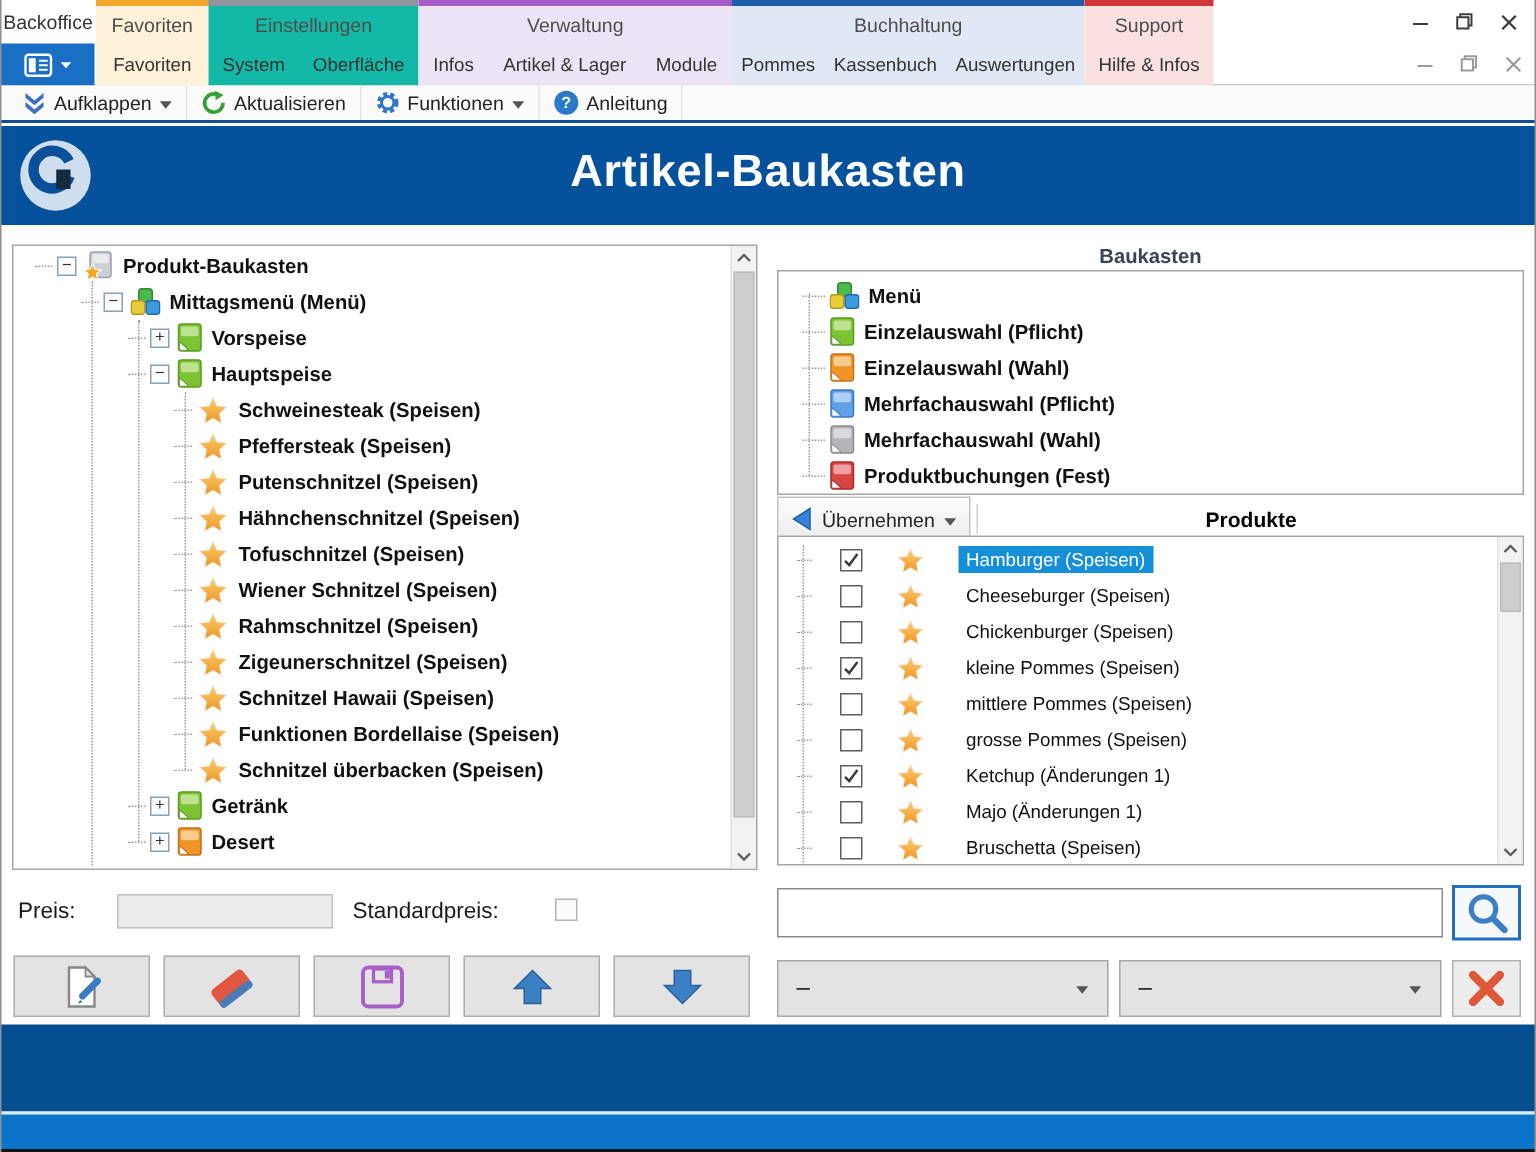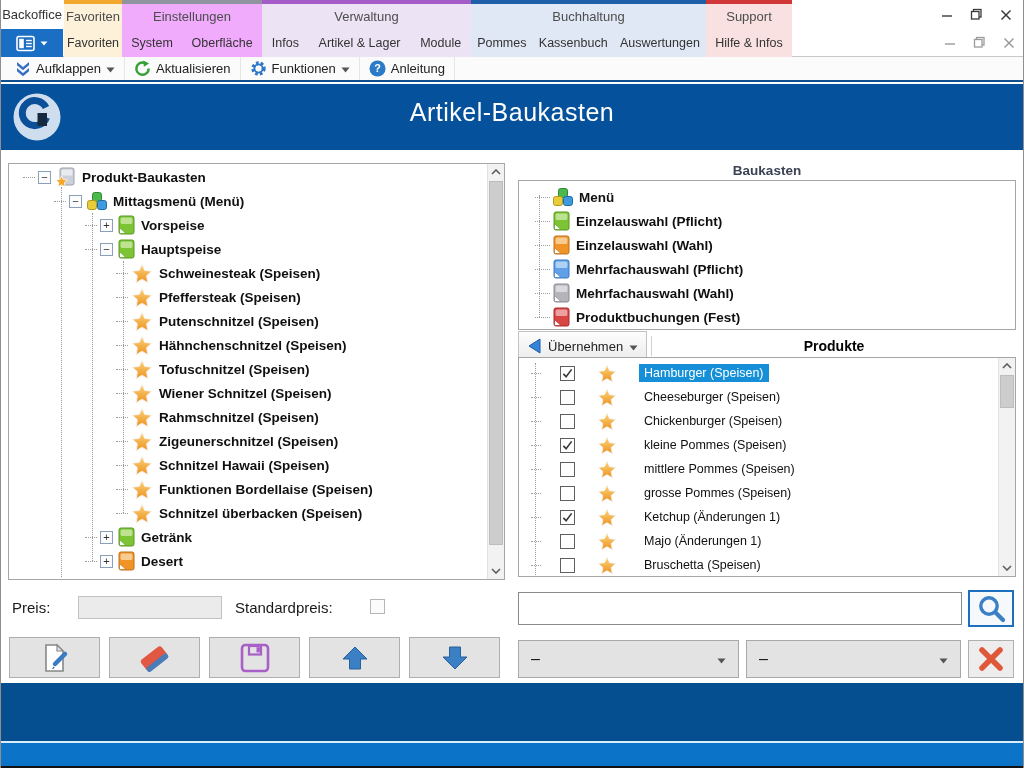--- a/index.html
+++ b/index.html
@@ -23,21 +23,21 @@
   .wc span{display:inline-flex;}
   
   #toolbar{position:absolute;left:0;top:57px;right:0;height:25px;background:#fbfbfb;
            border-bottom:2px solid #11508f;display:flex;align-items:stretch;padding-left:6px;}
   .titem{display:flex;align-items:center;gap:5px;padding:0 9px;font-size:13px;color:#222;border-right:1px solid #e6e6e6;}
   .ticon{display:inline-flex;}
   
   #header{position:absolute;left:0;top:84px;right:0;height:66px;background:#05519b;}
   #logo{position:absolute;left:13px;top:9px;}
   #page-title{position:absolute;left:0;right:0;top:14px;text-align:center;color:#fff;
-              font-size:25px;font-weight:normal;letter-spacing:.5px;}
+              font-size:30px;font-weight:bold;letter-spacing:.5px;}
   
   #content{position:absolute;left:0;top:150px;right:0;height:533px;background:#fff;}
   .panel{position:absolute;background:#fff;border:1px solid #a6a6a6;overflow:hidden;}
   #tree-panel{left:8px;top:13px;width:497px;height:417px;}
   #bk-label{position:absolute;left:518px;top:13px;width:498px;text-align:center;
             font-size:13.5px;font-weight:bold;color:#3b4254;}
   #bk-panel{left:518px;top:30px;width:498px;height:150px;}
   #apply-row{position:absolute;left:518px;top:185px;width:498px;height:22px;display:flex;align-items:center;}
   #apply-btn{display:flex;align-items:center;gap:6px;height:22px;padding:14px 8px;
              background:linear-gradient(#fdfdfd,#ececec);border:1px solid #c2c2c2;font-size:13px;color:#222;}
@@ -102,28 +102,28 @@
             <line x1="10" y1="11.5" x2="15.8" y2="11.5" stroke="#fff" stroke-width="1.4"></line>
           </svg>
         </span>
         <span class="ic" style="margin:0">
           <svg width="8" height="5" viewBox="0 0 8 5">
             <polygon points="0.5,0.5 7.5,0.5 4,4.5" fill="#fff"></polygon>
           </svg>
         </span>
       </div>
     <div id="ribbon-groups">
-        <div class="rgroup" style="width:58px;background:#fdf2d9">
+        <div class="rgroup" style="width:75px;background:#fdf2d9">
     <div class="accent" style="background:#f2a72e"></div>
     <div class="glabel">Favoriten</div>
     <div class="gitems">
             <span class="gitem">Favoriten</span>
           </div>
   </div>
-        <div class="rgroup" style="width:140px;background:#f0abfc">
+        <div class="rgroup" style="width:140px;background:#14b8a6">
     <div class="accent" style="background:#8f949f"></div>
     <div class="glabel">Einstellungen</div>
     <div class="gitems">
             <span class="gitem">System</span>
             <span class="gitem">Oberfläche</span>
           </div>
   </div>
         <div class="rgroup" style="width:209px;background:#ece3f4">
     <div class="accent" style="background:#a55cc8"></div>
     <div class="glabel">Verwaltung</div>

